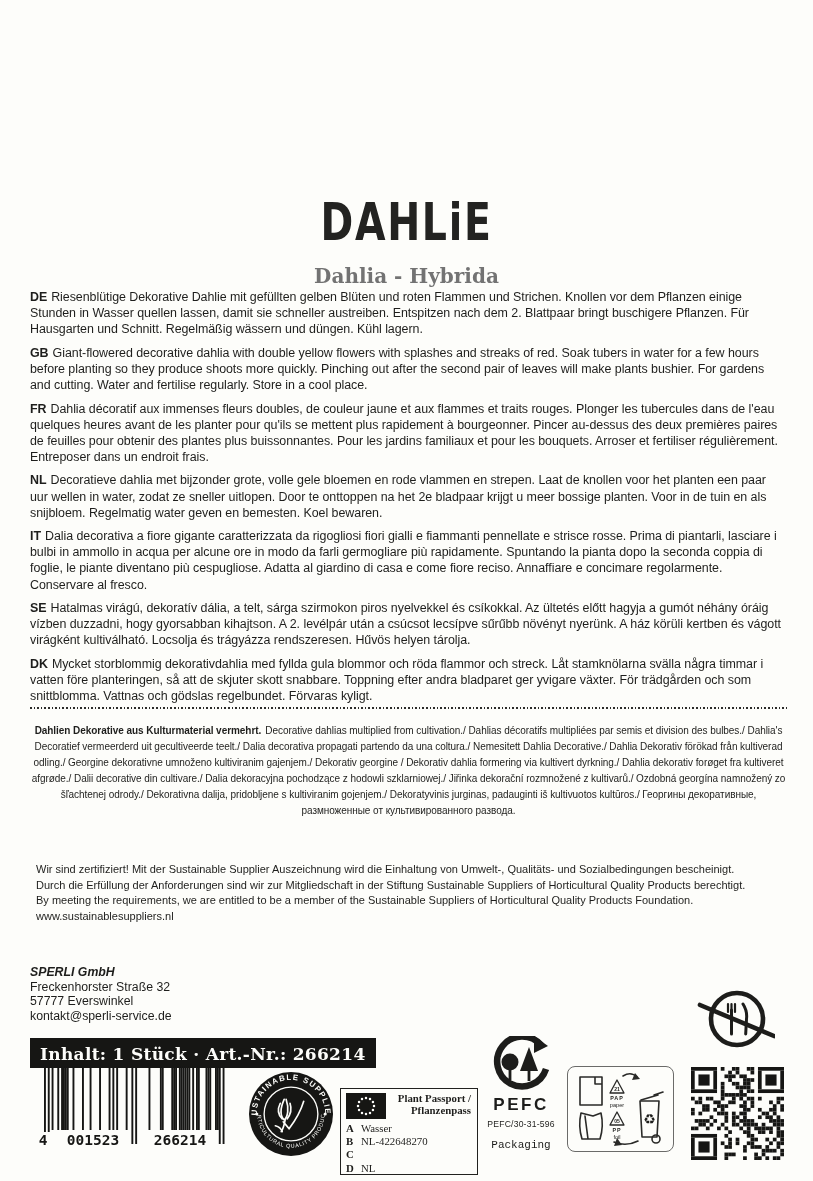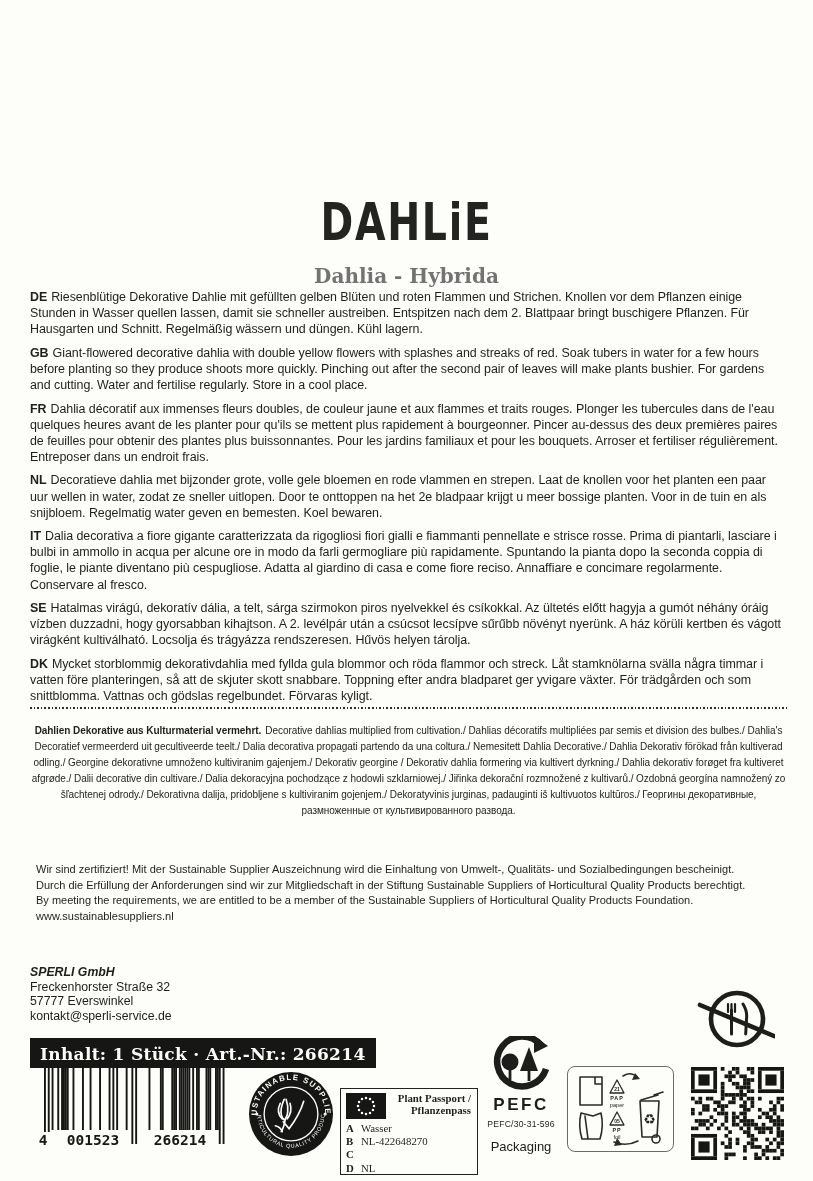--- a/index.html
+++ b/index.html
@@ -39,21 +39,21 @@
             box-sizing:border-box;padding:4px 6px 13px 5px;font-family:Liberation Serif, serif;}
   .pp-head{display:flex;justify-content:space-between;align-items:flex-start;}
   .pp-title{font-weight:700;font-size:10.8px;line-height:11.6px;text-align:right;}
   .pp-rows{margin-top:3px;}
   .pp-row{display:flex;font-size:10.8px;line-height:13.2px;}
   .pp-key{font-weight:700;width:15px;}
   
   .pefc{position:absolute;left:483px;top:1036px;width:76px;text-align:center;color:#1d1d1b;}
   .pefc-name{font-weight:700;font-size:17px;letter-spacing:2.5px;margin-top:1px;}
   .pefc-code{font-size:8.6px;margin-top:4px;letter-spacing:0.2px;}
-  .pefc-pack{font-size:13px;margin-top:10px;}
+  .pefc-pack{font-size:11px;margin-top:10px;font-family:Liberation Mono, monospace;}
   
   .recycle{position:absolute;left:567px;top:1066px;width:107px;height:86px;border:1.6px solid #6b6b69;
            border-radius:8px;box-sizing:border-box;}
   .recycle svg text{font-family:"Liberation Sans",sans-serif;fill:#1d1d1b;}
   
   .qr{position:absolute;left:691px;top:1067px;width:93px;height:93px;}
   .qr svg rect{fill:#161614;}
   
   .nofood{position:absolute;left:697px;top:984px;width:78px;height:70px;}
 </style>

